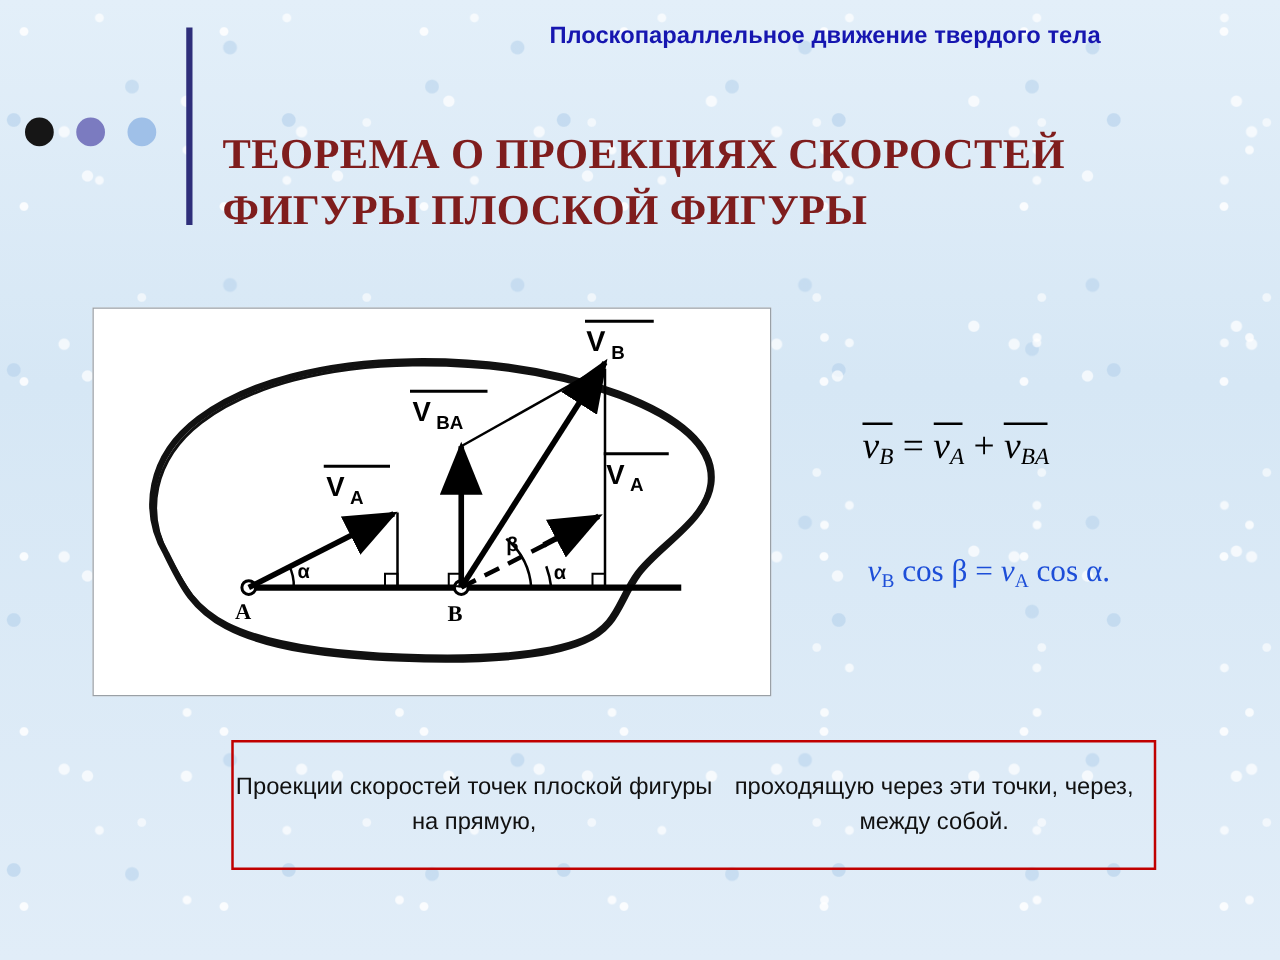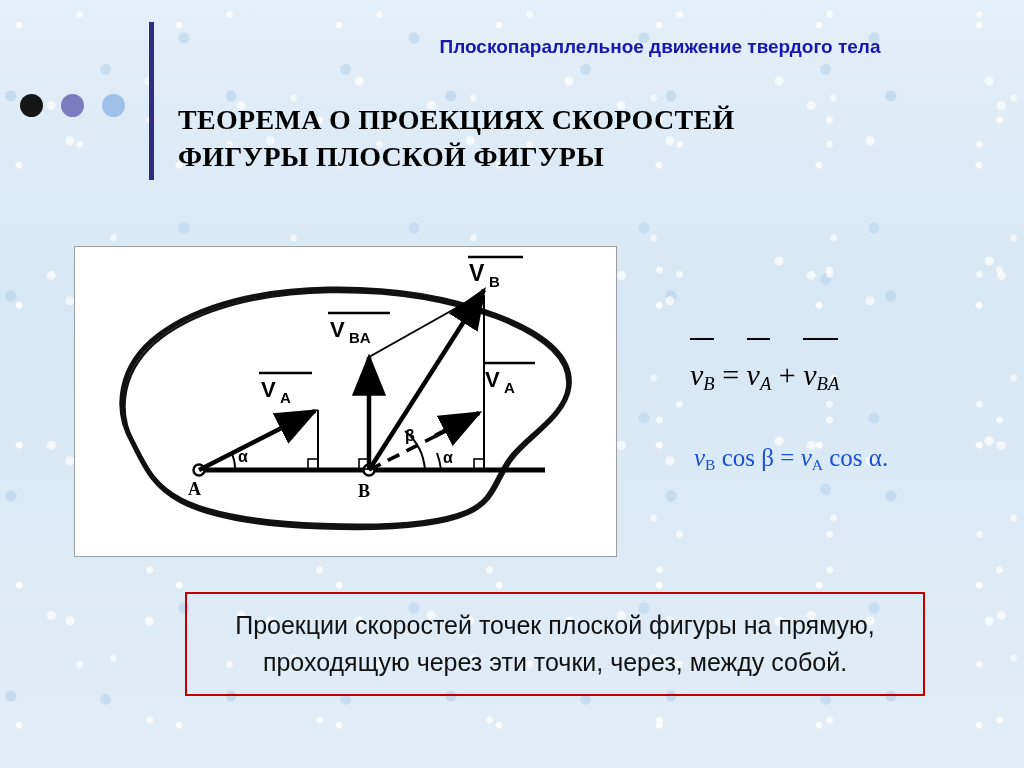--- a/index.html
+++ b/index.html
@@ -65,21 +65,21 @@
     position: absolute;
     left: 149px;
     top: 22px;
     width: 5px;
     height: 158px;
     background: #2e2e7a;
   }
   .topic {
     position: absolute;
     left: 330px;
-    top: 36px;
+    top: 18px;
     width: 660px;
     text-align: center;
     color: #1616b0;
     font-size: 19px;
     font-weight: bold;
   }
   .dots {
     position: absolute;
     left: 20px;
     top: 94px;
@@ -94,23 +94,23 @@
   }
   .dot.d1 { background: #161616; }
   .dot.d2 { background: #7b7bc0; }
   .dot.d3 { background: #9fc0e8; }
 
   .title {
     position: absolute;
     left: 178px;
     top: 102px;
     width: 700px;
-    color: #000000;
+    color: #7f1d1d;
     font-family: "Liberation Serif", serif;
-    font-size: 28px;
+    font-size: 34px;
     font-weight: bold;
     line-height: 1.32;
     letter-spacing: 0.3px;
   }
   .title .line { display: block; }
 
   
   .figure-box {
     position: absolute;
     left: 74px;
@@ -143,47 +143,47 @@
   .it { font-style: italic; }
   .sub {
     font-size: 0.62em;
     vertical-align: -0.28em;
     font-style: italic;
   }
   .subup { font-size: 0.62em; vertical-align: -0.28em; }
   .ovl {
     position: relative;
     display: inline-block;
-    padding-top: 20px;
+    padding-top: 2px;
   }
   .ovl::before {
     content: "";
     position: absolute;
     left: 0;
     right: 1px;
     top: 0;
     border-top: 2px solid #000;
   }
 
   
   .conclusion {
     position: absolute;
     left: 185px;
     top: 592px;
     width: 736px;
     height: 100px;
     border: 2px solid #c00000;
     background: transparent;
     display: flex;
-    flex-direction: column;
+    flex-direction: row;
     align-items: center;
     justify-content: center;
     text-align: center;
     color: #111;
-    font-size: 25px;
+    font-size: 19px;
     line-height: 1.5;
   }
   .conclusion span { display: block; }
 </style>
 </head>
 <body>
 
 <div class="bg"></div>
 
 <div class="page">

